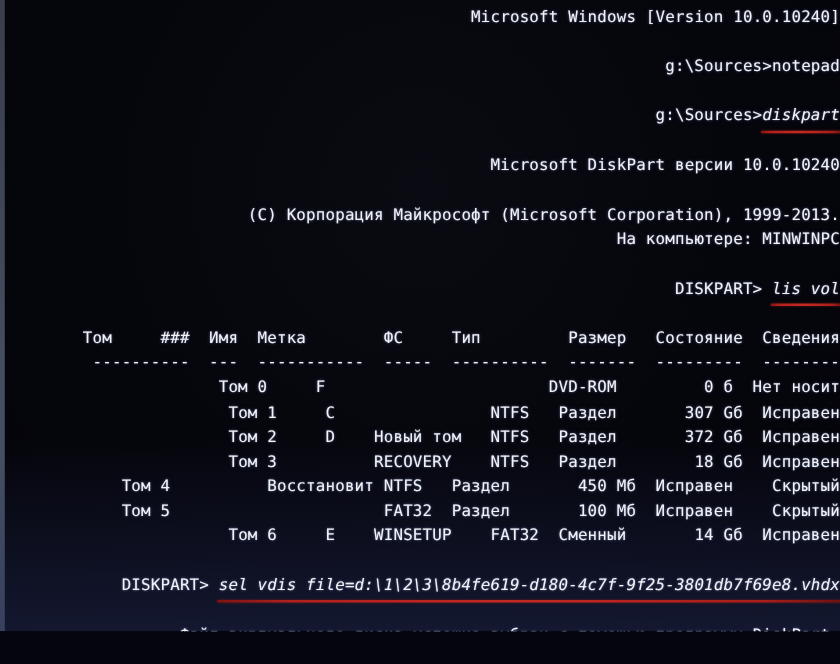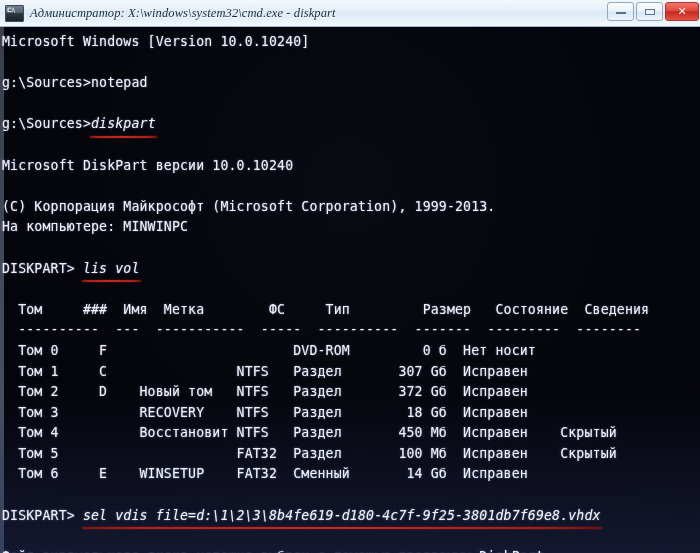--- a/index.html
+++ b/index.html
@@ -165,20 +165,21 @@
     font-size: 13.2px;
     line-height: 20.6px;
     color: #f2f2f6;
     white-space: pre;
     letter-spacing: 0.15px;
     text-shadow: 0 0 1.5px rgba(200,215,255,0.55), 0 0 4px rgba(120,150,220,0.25);
   }
   .line {
     height: 20.6px;
     position: relative;
+    text-align: right;
   }
   .line.blank { color: transparent; }
 
   
   .u {
     position: relative;
     display: inline-block;
     font-style: italic;
   }
   .u::after {
@@ -191,36 +192,18 @@
     background: linear-gradient(to right, #7d1412 0%, #b3211d 12%, #c42a22 50%, #a81e19 88%, #6e1210 100%);
     border-radius: 1px;
     box-shadow: 0 0 2px rgba(190,40,30,0.55);
   }
 </style>
 </head>
 <body>
 
 <div id="window">
 
-  <div id="titlebar">
-    <div class="app-icon">
-      <span class="glyph">C:\</span>
-    </div>
-    <div id="title-text">Администратор: X:\windows\system32\cmd.exe - diskpart</div>
-
-    <div id="window-controls">
-      <div class="winbtn minimize">
-        <span class="mark"></span>
-      </div>
-      <div class="winbtn maximize">
-        <span class="mark"></span>
-      </div>
-      <div class="winbtn close">
-        <span class="mark">✕</span>
-      </div>
-    </div>
-  </div>
 
   <div id="console">
     <div id="lines"><div class="line"><span>Microsoft Windows [Version 10.0.10240]</span></div><div class="line blank"><span>&nbsp;</span></div><div class="line"><span>g:\Sources&gt;notepad</span></div><div class="line blank"><span>&nbsp;</span></div><div class="line"><span>g:\Sources&gt;</span><span class="u">diskpart</span></div><div class="line blank"><span>&nbsp;</span></div><div class="line"><span>Microsoft DiskPart версии 10.0.10240</span></div><div class="line blank"><span>&nbsp;</span></div><div class="line"><span>(C) Корпорация Майкрософт (Microsoft Corporation), 1999-2013.</span></div><div class="line"><span>На компьютере: MINWINPC</span></div><div class="line blank"><span>&nbsp;</span></div><div class="line"><span>DISKPART&gt; </span><span class="u">lis vol</span></div><div class="line blank"><span>&nbsp;</span></div><div class="line"><span>  Том     ###  Имя  Метка        ФС     Тип         Размер   Состояние  Сведения</span></div><div class="line"><span>  ----------  ---  -----------  -----  ----------  -------  ---------  --------</span></div><div class="line"><span>  Том 0     F                       DVD-ROM         0 б  Нет носит</span></div><div class="line"><span>  Том 1     C                NTFS   Раздел       307 Gб  Исправен</span></div><div class="line"><span>  Том 2     D    Новый том   NTFS   Раздел       372 Gб  Исправен</span></div><div class="line"><span>  Том 3          RECOVERY    NTFS   Раздел        18 Gб  Исправен</span></div><div class="line"><span>  Том 4          Восстановит NTFS   Раздел       450 Mб  Исправен    Скрытый</span></div><div class="line"><span>  Том 5                      FAT32  Раздел       100 Mб  Исправен    Скрытый</span></div><div class="line"><span>  Том 6     E    WINSETUP    FAT32  Сменный       14 Gб  Исправен</span></div><div class="line blank"><span>&nbsp;</span></div><div class="line"><span>DISKPART&gt; </span><span class="u">sel vdis file=d:\1\2\3\8b4fe619-d180-4c7f-9f25-3801db7f69e8.vhdx</span></div><div class="line blank"><span>&nbsp;</span></div><div class="line"><span>Файл виртуального диска успешно выбран с помощью программы DiskPart.</span></div></div>
   </div>
 
 </div>
 
 </body></html>

